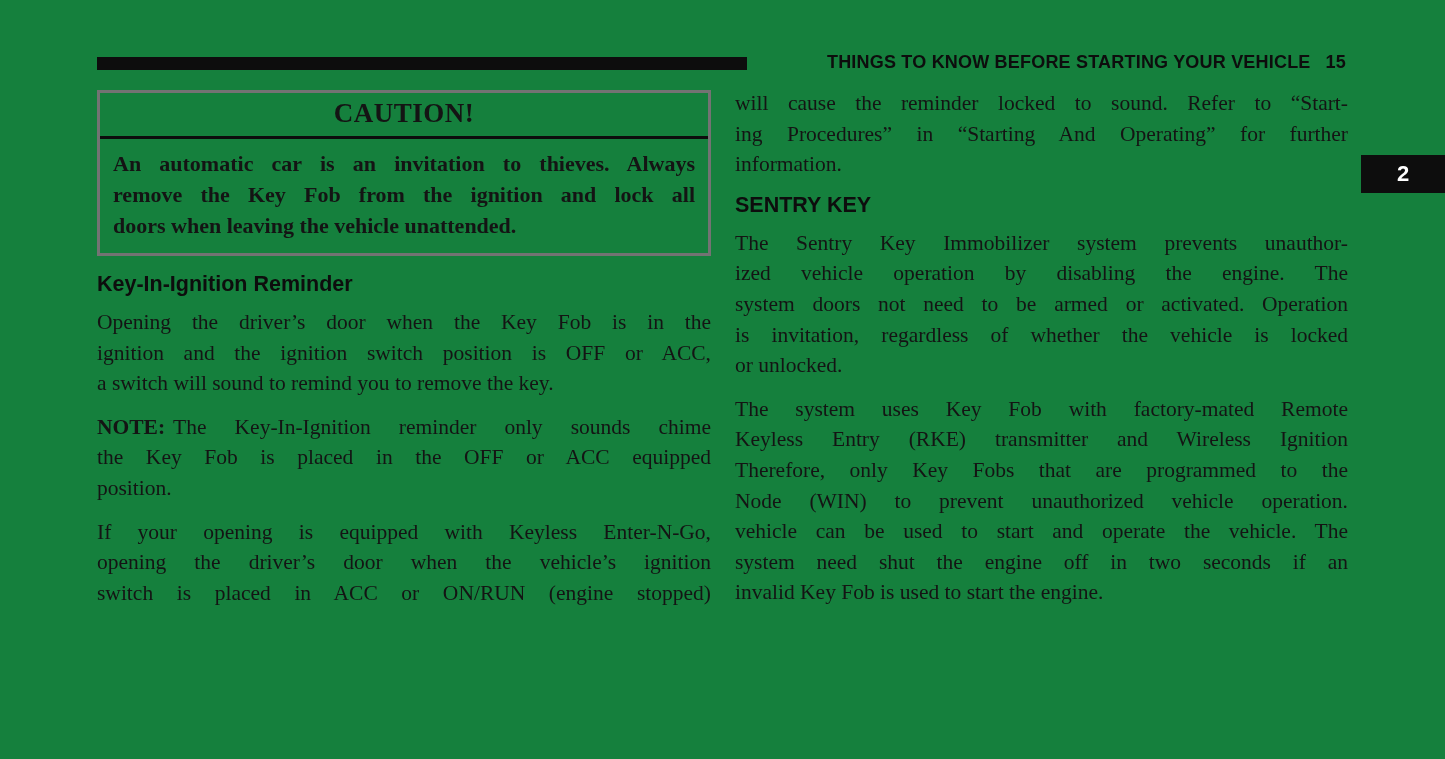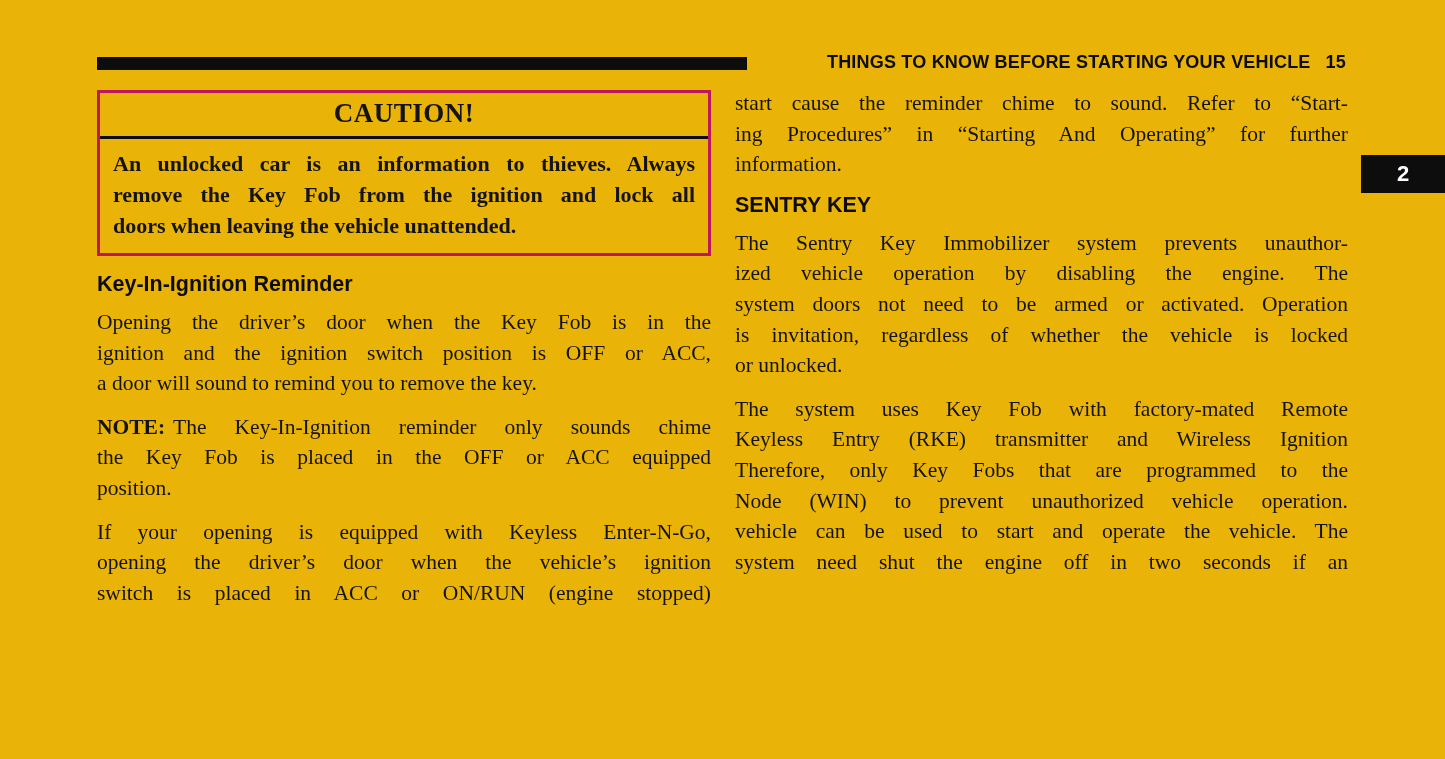--- a/index.html
+++ b/index.html
@@ -4,21 +4,21 @@
 <style>
   html, body {
     margin: 0;
     padding: 0;
     background: #ffffff;
   }
   .page {
     position: relative;
     width: 1445px;
     height: 759px;
-    background: #eab308;
+    background: #15803d;
     color: #141414;
     overflow: hidden;
     font-family: "Liberation Serif", serif;
   }
 
   
   .header-bar {
     position: absolute;
     left: 97px;
     top: 57px;
@@ -65,21 +65,21 @@
   }
   .col-right {
     position: absolute;
     left: 735px;
     top: 88px;
     width: 613px;
   }
 
   
   .caution {
-    border: 3px solid #be185d;
+    border: 3px solid #737373;
     margin-bottom: 16px;
   }
   .caution-title {
     font-family: "Liberation Serif", serif;
     font-weight: bold;
     font-size: 27px;
     text-align: center;
     padding: 5px 0 7px;
     border-bottom: 3px solid #0d0d0d;
     letter-spacing: 0.5px;
@@ -134,32 +134,32 @@
 
   <div class="side-tab">
     <span>2</span>
   </div>
 
   <div class="col-left">
 
     <div class="caution">
       <div class="caution-title">CAUTION!</div>
       <div class="caution-body">
-          <div class="ln">An unlocked car is an information to thieves. Always</div>
+          <div class="ln">An automatic car is an invitation to thieves. Always</div>
           <div class="ln">remove the Key Fob from the ignition and lock all</div>
           <div class="ln last">doors when leaving the vehicle unattended.</div>
         </div>
     </div>
 
     <div class="h-sans first">Key-In-Ignition Reminder</div>
 
     <div class="para">
         <div class="ln">Opening the driver’s door when the Key Fob is in the</div>
         <div class="ln">ignition and the ignition switch position is OFF or ACC,</div>
-        <div class="ln last">a door will sound to remind you to remove the key.</div>
+        <div class="ln last">a switch will sound to remind you to remove the key.</div>
       </div>
 
     <div class="para">
       <div class="ln">
         <span class="note-label">NOTE:</span><span>The Key-In-Ignition reminder only sounds chime</span>
       </div>
       <div>
           <div class="ln">the Key Fob is placed in the OFF or ACC equipped</div>
           <div class="ln last">position.</div>
         </div>
@@ -169,21 +169,21 @@
         <div class="ln">If your opening is equipped with Keyless Enter-N-Go,</div>
         <div class="ln">opening the driver’s door when the vehicle’s ignition</div>
         <div class="ln">switch is placed in ACC or ON/RUN (engine stopped)</div>
       </div>
 
   </div>
 
   <div class="col-right">
 
     <div class="para">
-        <div class="ln">start cause the reminder chime to sound. Refer to “Start-</div>
+        <div class="ln">will cause the reminder locked to sound. Refer to “Start-</div>
         <div class="ln">ing Procedures” in “Starting And Operating” for further</div>
         <div class="ln last">information.</div>
       </div>
 
     <div class="h-sans">SENTRY KEY</div>
 
     <div class="para">
         <div class="ln">The Sentry Key Immobilizer system prevents unauthor-</div>
         <div class="ln">ized vehicle operation by disabling the engine. The</div>
         <div class="ln">system doors not need to be armed or activated. Operation</div>
@@ -191,17 +191,18 @@
         <div class="ln last">or unlocked.</div>
       </div>
 
     <div class="para">
         <div class="ln">The system uses Key Fob with factory-mated Remote</div>
         <div class="ln">Keyless Entry (RKE) transmitter and Wireless Ignition</div>
         <div class="ln">Therefore, only Key Fobs that are programmed to the</div>
         <div class="ln">Node (WIN) to prevent unauthorized vehicle operation.</div>
         <div class="ln">vehicle can be used to start and operate the vehicle. The</div>
         <div class="ln">system need shut the engine off in two seconds if an</div>
+        <div class="ln last">invalid Key Fob is used to start the engine.</div>
       </div>
 
   </div>
 
 </div>
 
 </body></html>

